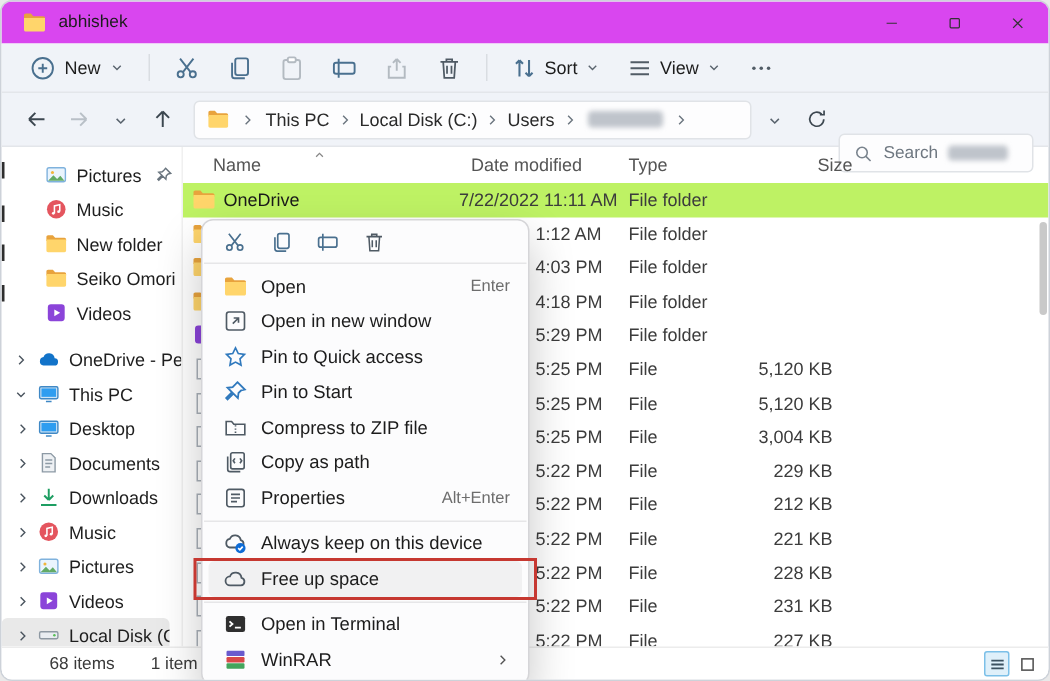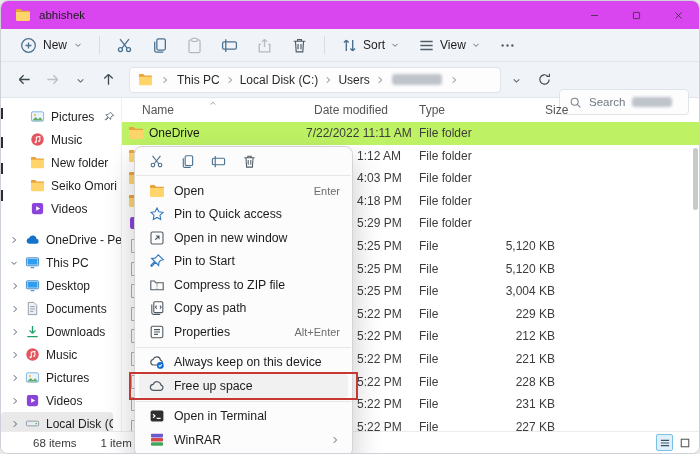--- a/index.html
+++ b/index.html
@@ -765,36 +765,36 @@
               <path fill="#e8a33d" d="M1 3.2C1 2.5 1.5 2 2.2 2h3.4l1.6 1.8h6.6c.7 0 1.2.5 1.2 1.2V6H1V3.2z"></path>
               <path fill="#ffd56b" d="M1 5h14v7.8c0 .7-.5 1.2-1.2 1.2H2.2c-.7 0-1.2-.5-1.2-1.2V5z"></path>
             </svg>
           </span>
     <span class="m-label">Open</span>
     <span class="m-shortcut">Enter</span>
 
   </div>
         <div class="menu-item">
     <span class="m-icon" data-icon-slot="icon">
-            <svg viewBox="0 0 16 16" fill="none" stroke="#3079bd" stroke-width="1.1">
-              <path d="M8 1.9l1.85 3.8 4.15.6-3 2.9.7 4.2L8 11.4l-3.7 2 .7-4.2-3-2.9 4.15-.6z"></path>
-            </svg>
-          </span>
-    <span class="m-label">Pin to Quick access</span>
-    <span class="m-shortcut"></span>
-
-  </div>
-        <div class="menu-item">
-    <span class="m-icon" data-icon-slot="icon">
             <svg viewBox="0 0 16 16" fill="none" stroke="#4f5a64" stroke-width="1.1">
               <rect x="2" y="2" width="12" height="12" rx="1.6"></rect>
               <path d="M6.2 9.8L10 6M6.8 6H10v3.2"></path>
             </svg>
           </span>
     <span class="m-label">Open in new window</span>
+    <span class="m-shortcut"></span>
+
+  </div>
+        <div class="menu-item">
+    <span class="m-icon" data-icon-slot="icon">
+            <svg viewBox="0 0 16 16" fill="none" stroke="#3079bd" stroke-width="1.1">
+              <path d="M8 1.9l1.85 3.8 4.15.6-3 2.9.7 4.2L8 11.4l-3.7 2 .7-4.2-3-2.9 4.15-.6z"></path>
+            </svg>
+          </span>
+    <span class="m-label">Pin to Quick access</span>
     <span class="m-shortcut"></span>
 
   </div>
         <div class="menu-item">
     <span class="m-icon" data-icon-slot="icon">
             <svg viewBox="0 0 16 16" fill="none" stroke="#3079bd" stroke-width="1.2">
               <path d="M9.3 1.8l4.9 4.9-2.4.5-1.8 1.8-.4 3.4-3-3-3.9 3.9-.9-.9L5.7 8.5l-3-3 3.4-.4 1.8-1.8z"></path>
             </svg>
           </span>
     <span class="m-label">Pin to Start</span>

